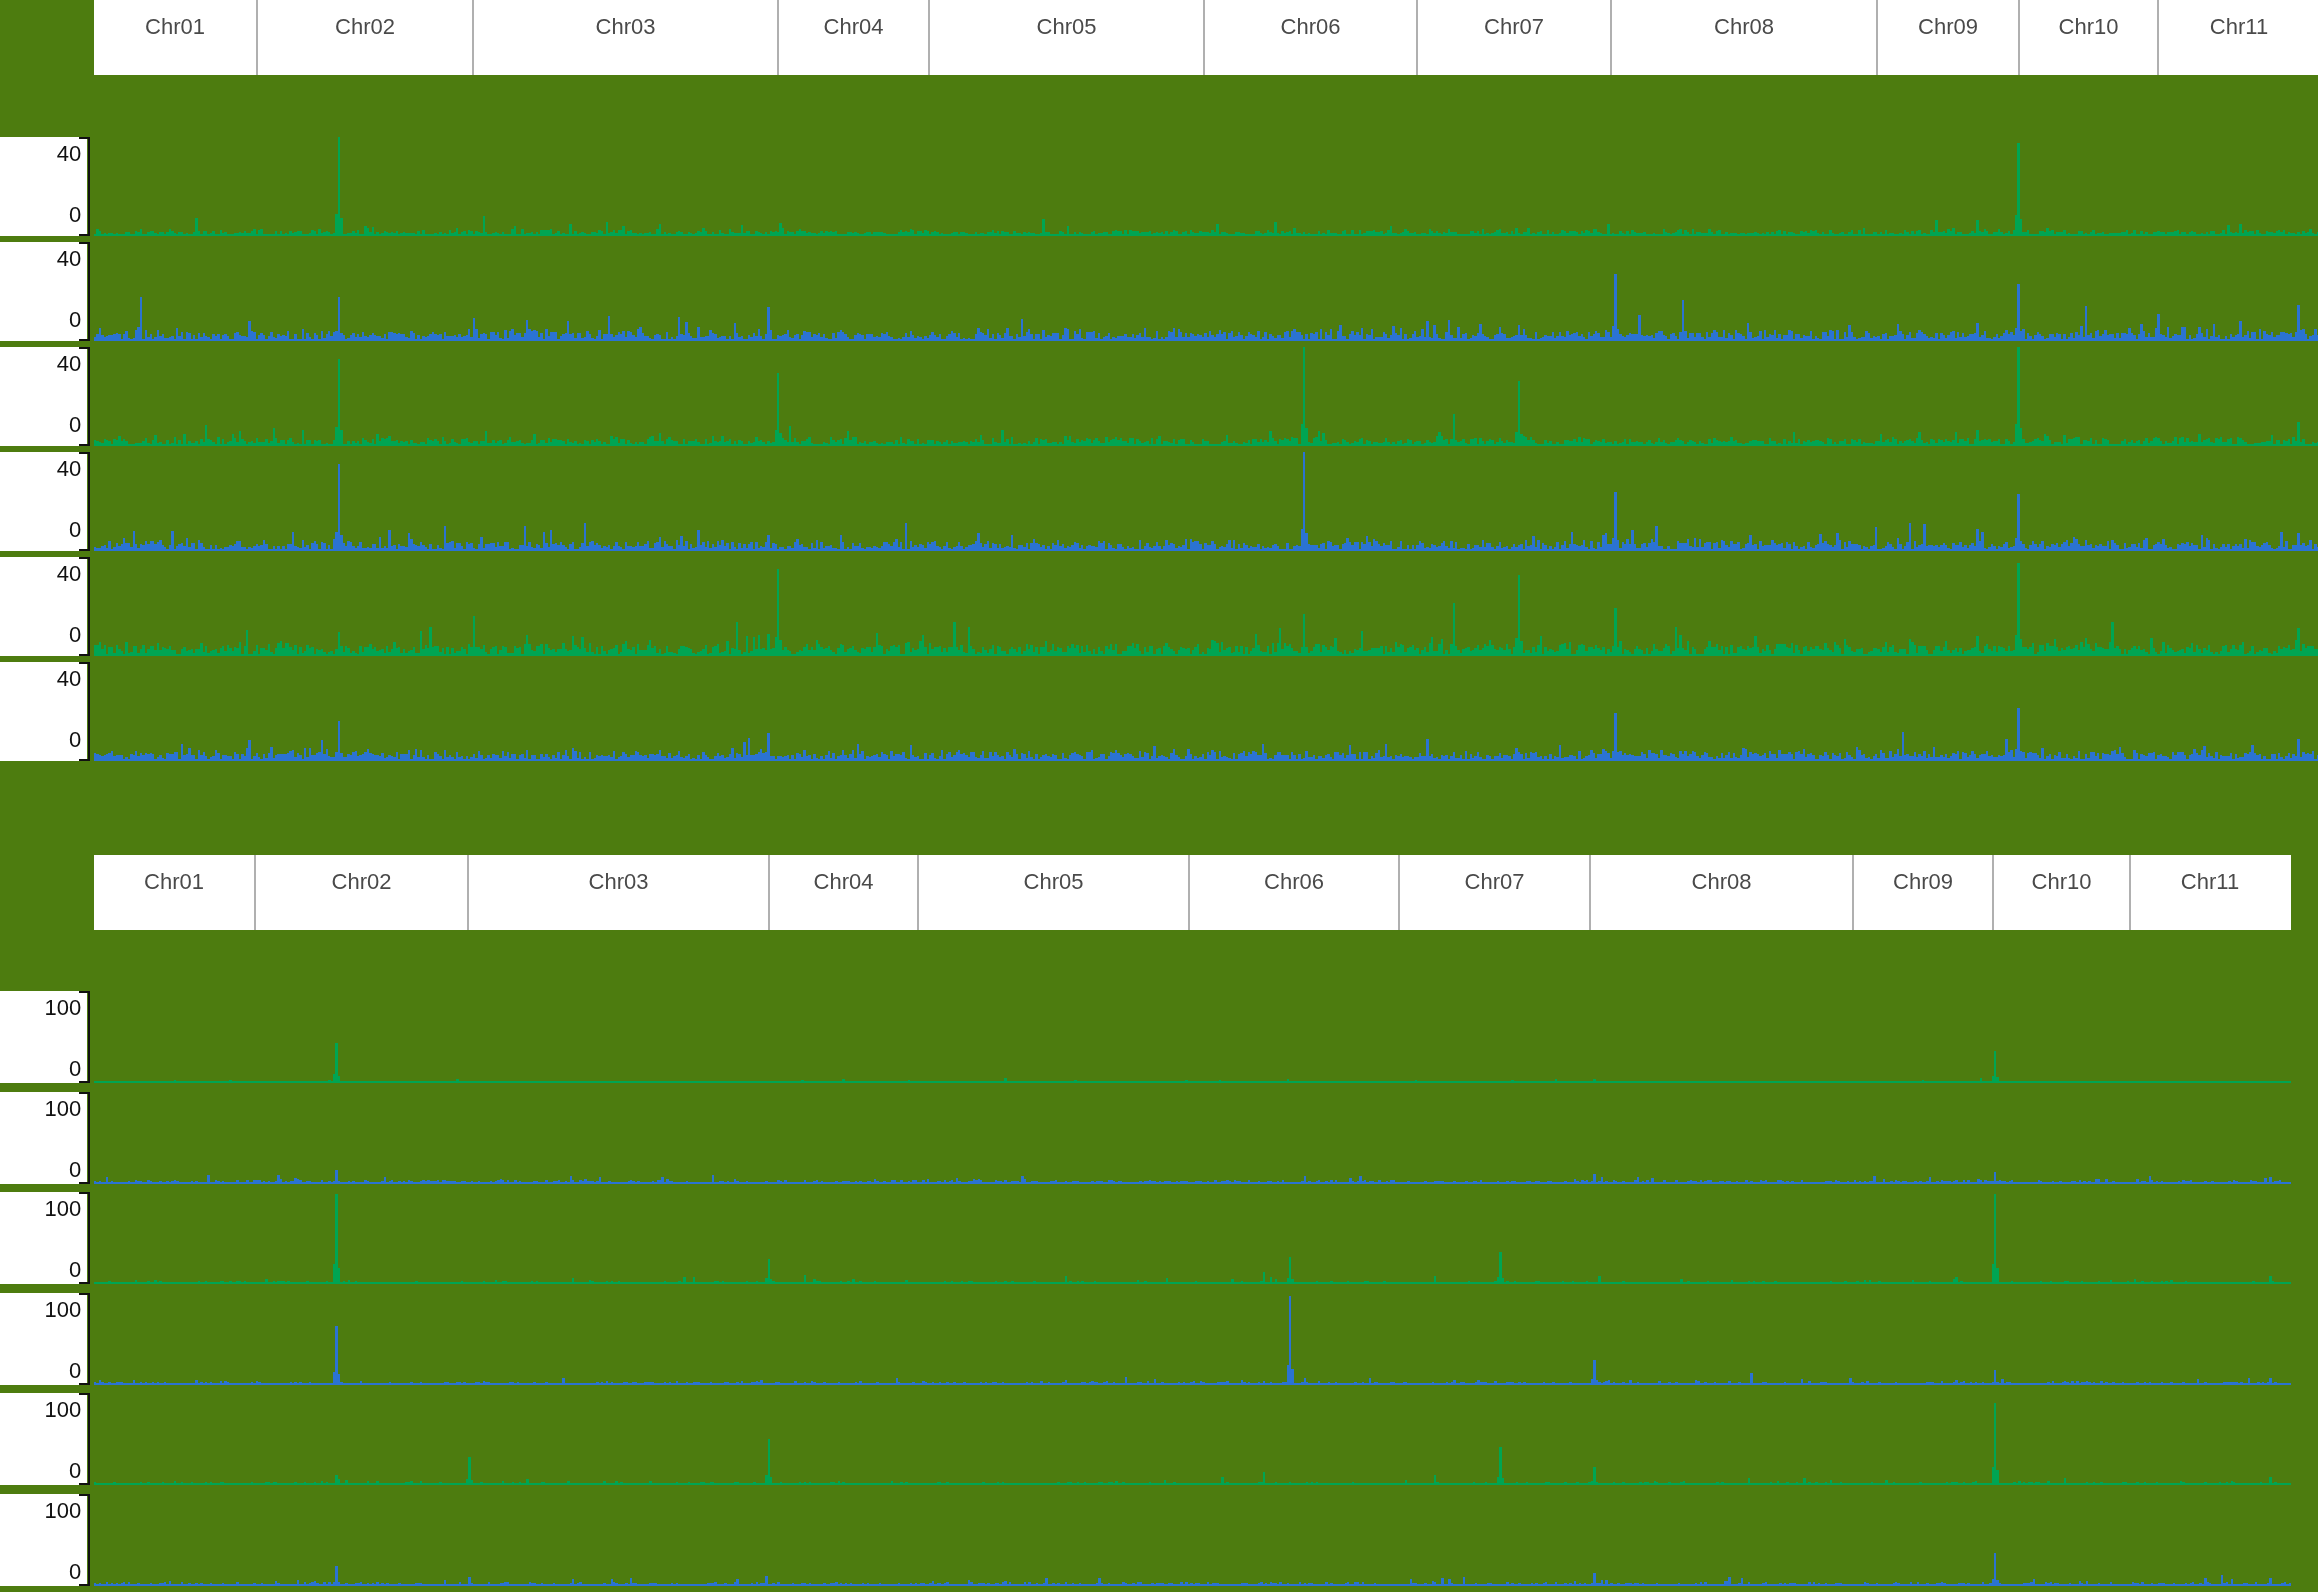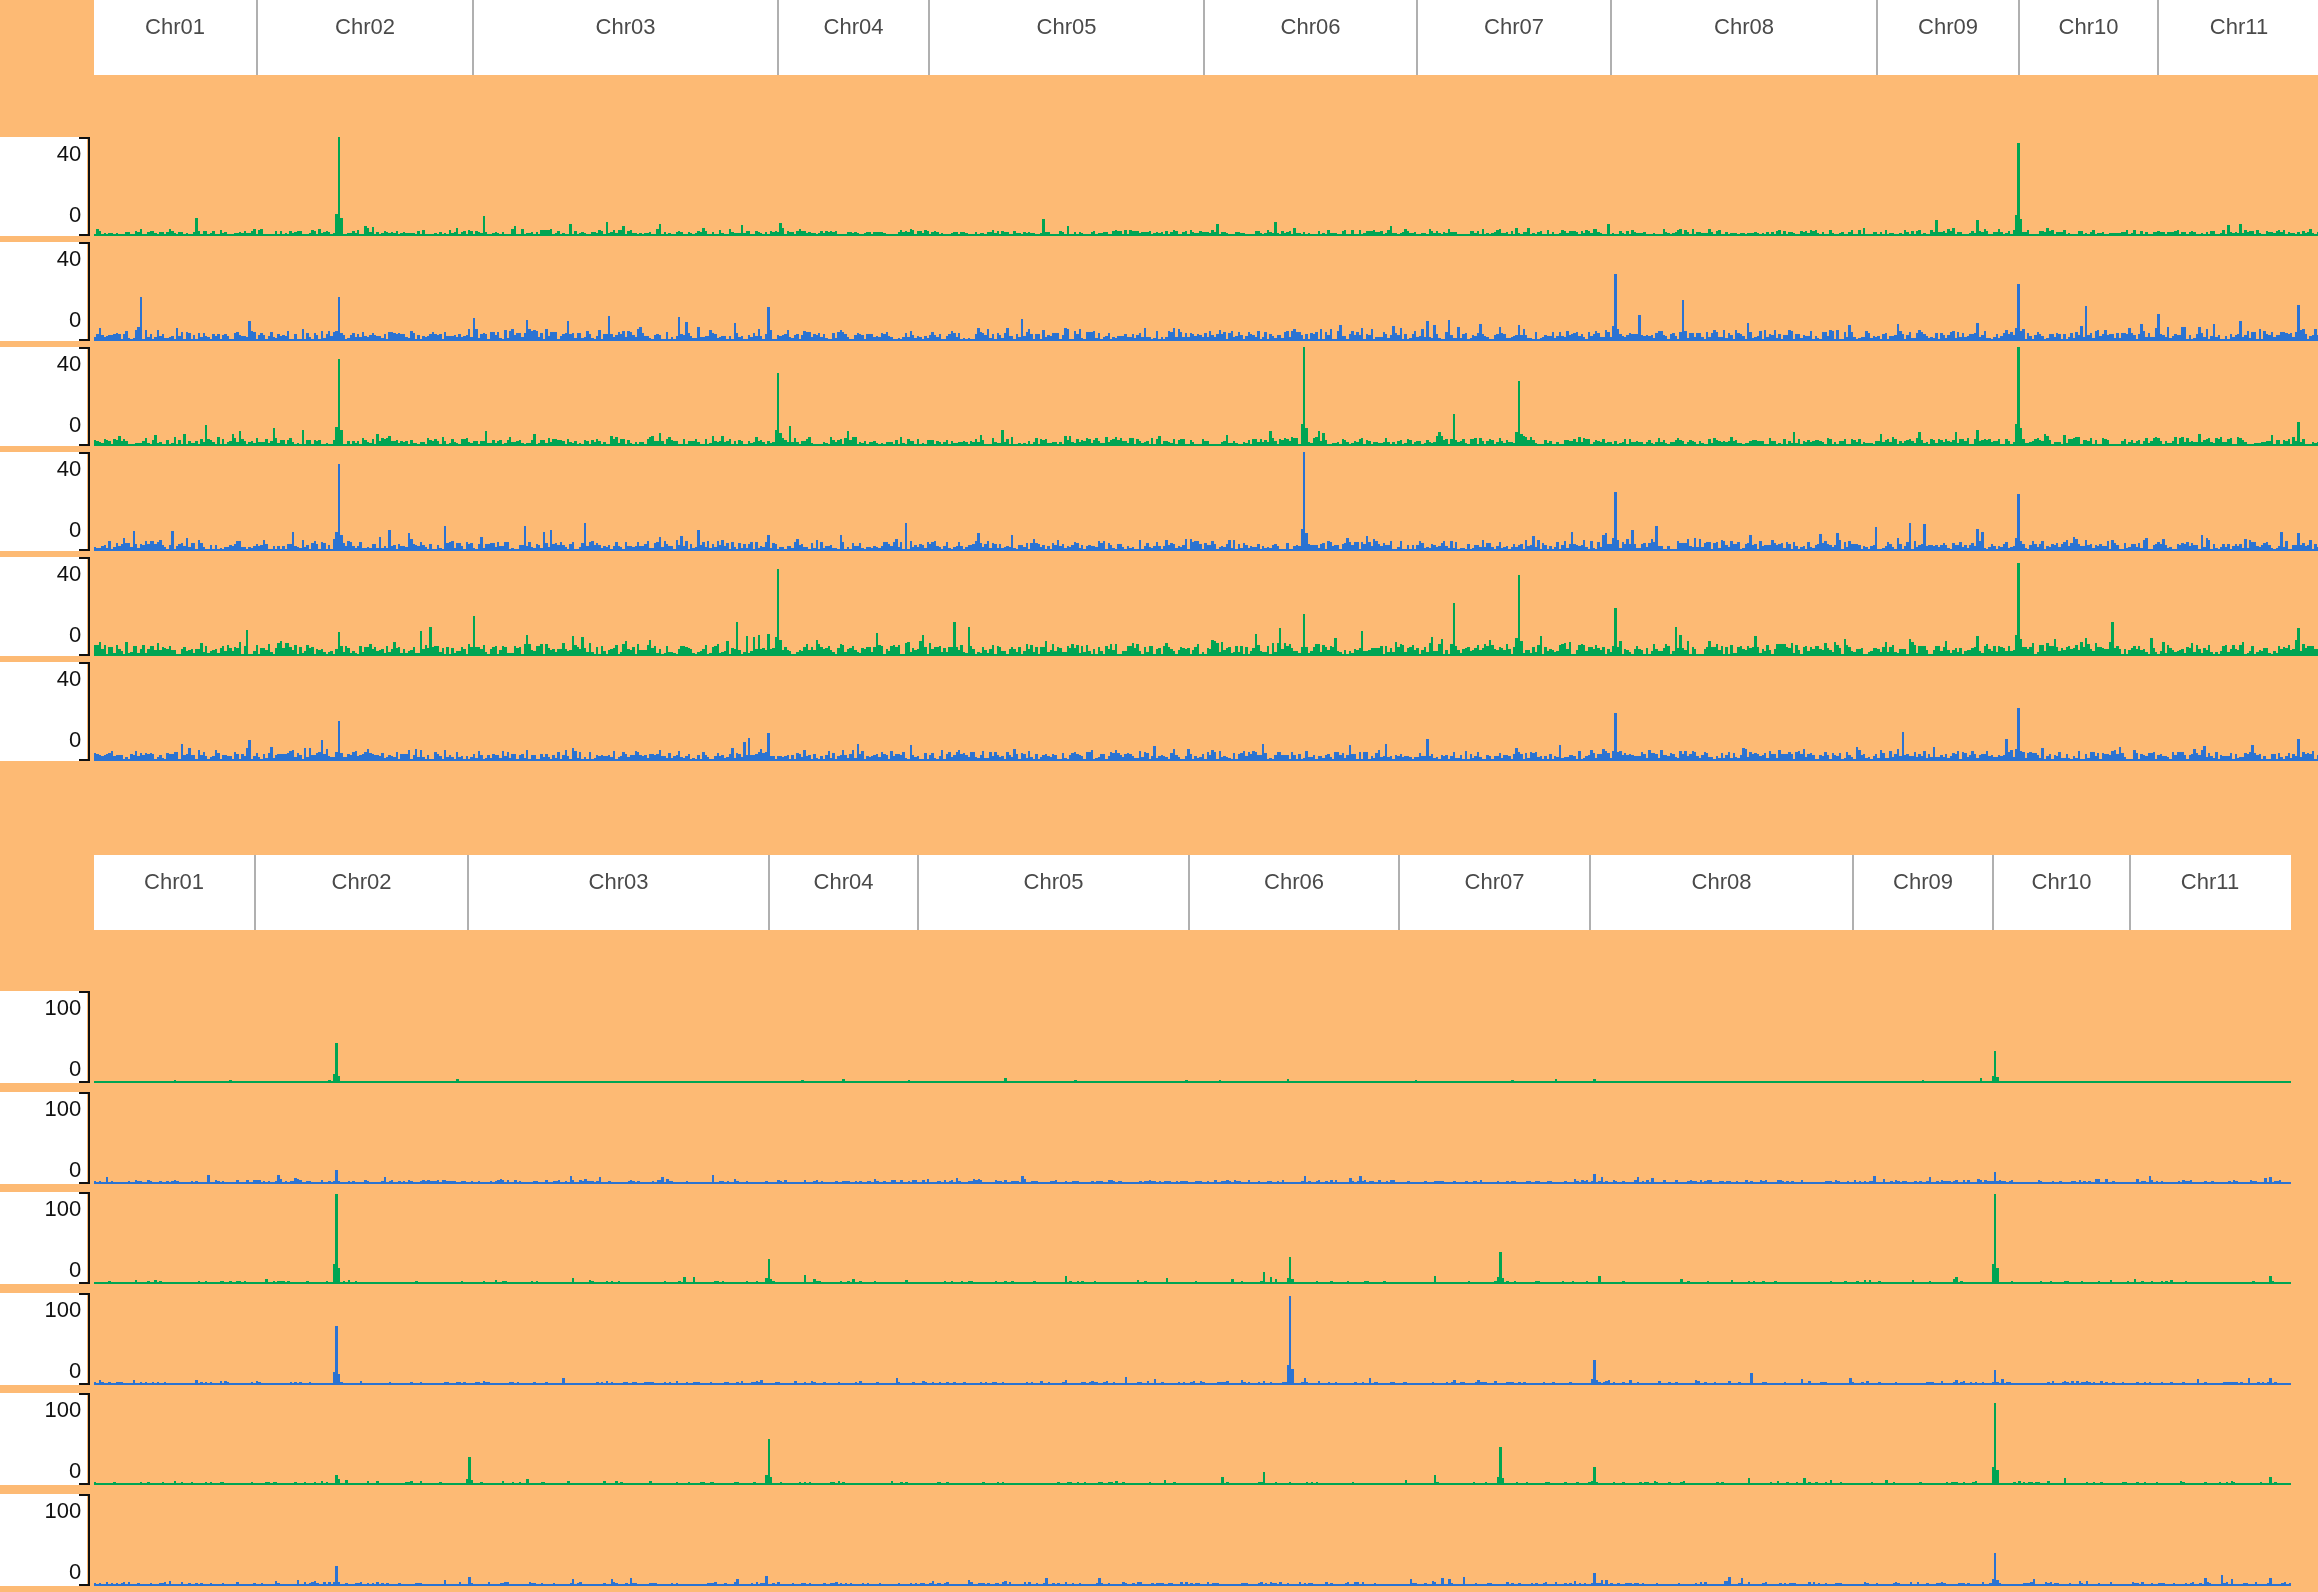--- a/index.html
+++ b/index.html
@@ -1,16 +1,16 @@
 <!DOCTYPE html>
 <html style="font-size:11.4px"><head>
 <meta charset="utf-8">
 <style>
   html,body{margin:0;padding:0;background:#000;}
-  .screen{position:relative;width:2319px;height:1592px;background:#fdba74;overflow:hidden;
+  .screen{position:relative;width:2319px;height:1592px;background:#4d7c0f;overflow:hidden;
           font-family:"Liberation Sans",sans-serif;}
   .panel{position:absolute;left:0;top:0;width:100%;height:100%;pointer-events:none;}
   .chrom-header{position:absolute;background:#ffffff;display:flex;overflow:hidden;}
   .chrom-cell{position:relative;height:100%;box-sizing:border-box;display:flex;justify-content:center;flex:none;}
   .chrom-cell.divided{border-right:2.1px solid #b0b0b0;}
   .chrom-label{font-size:22px;color:#4a4a4a;margin-top:15.6px;line-height:1;white-space:nowrap;}
   .label-box{position:absolute;left:0;width:87px;background:#ffffff;}
   .axis-label{position:absolute;right:5.7px;font-size:22px;color:#111111;line-height:1;text-align:right;}
   .axis-bracket{position:absolute;left:79px;width:11.4px;box-sizing:border-box;
                 border:2.8px solid #111111;border-left:none;background:transparent;}

